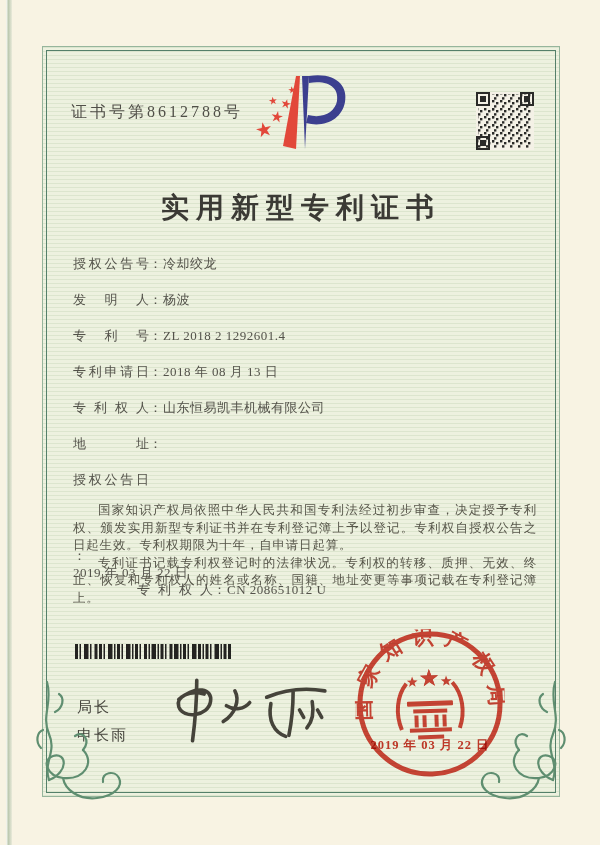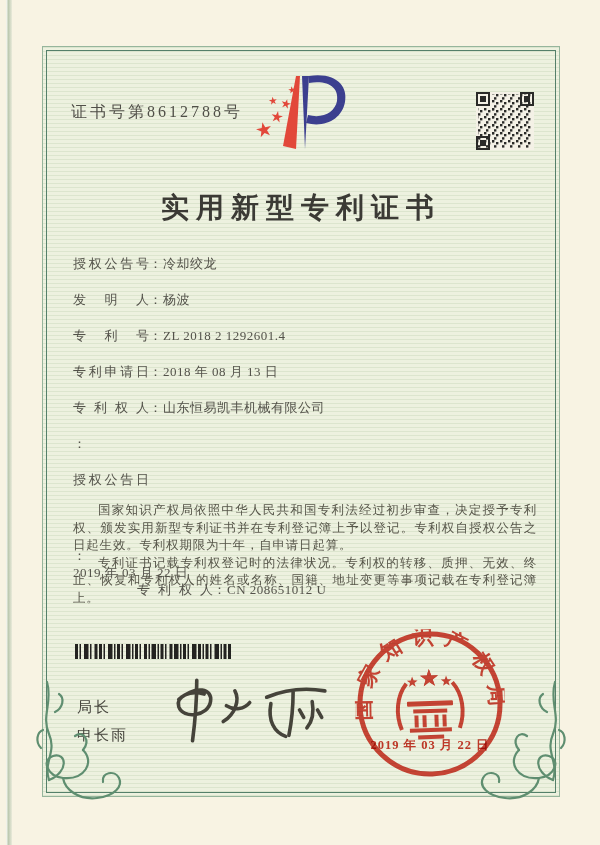--- a/index.html
+++ b/index.html
@@ -157,20 +157,21 @@
       <span class="f-label">专利申请日</span>
         <span class="f-colon">：</span>
         <span class="f-val">2018 年 08 月 13 日</span>
     </div>
     <div class="field-row">
       <span class="f-label">专利权人</span>
         <span class="f-colon">：</span>
         <span class="f-val">山东恒易凯丰机械有限公司</span>
     </div>
     <div class="field-row">
+      <span class="f-label">地址</span>
         <span class="f-colon">：</span>
     </div>
     <div class="field-row grant-row">
       <span class="f-label">授权公告日</span>
         <span class="f-colon">：</span>
         <span class="f-val">2019 年 03 月 22 日</span>
       <span class="grant-pair2">
           <span class="f-label">专利权人</span>
           <span class="f-colon">：</span>
           <span class="f-val">CN 208651012 U</span>

